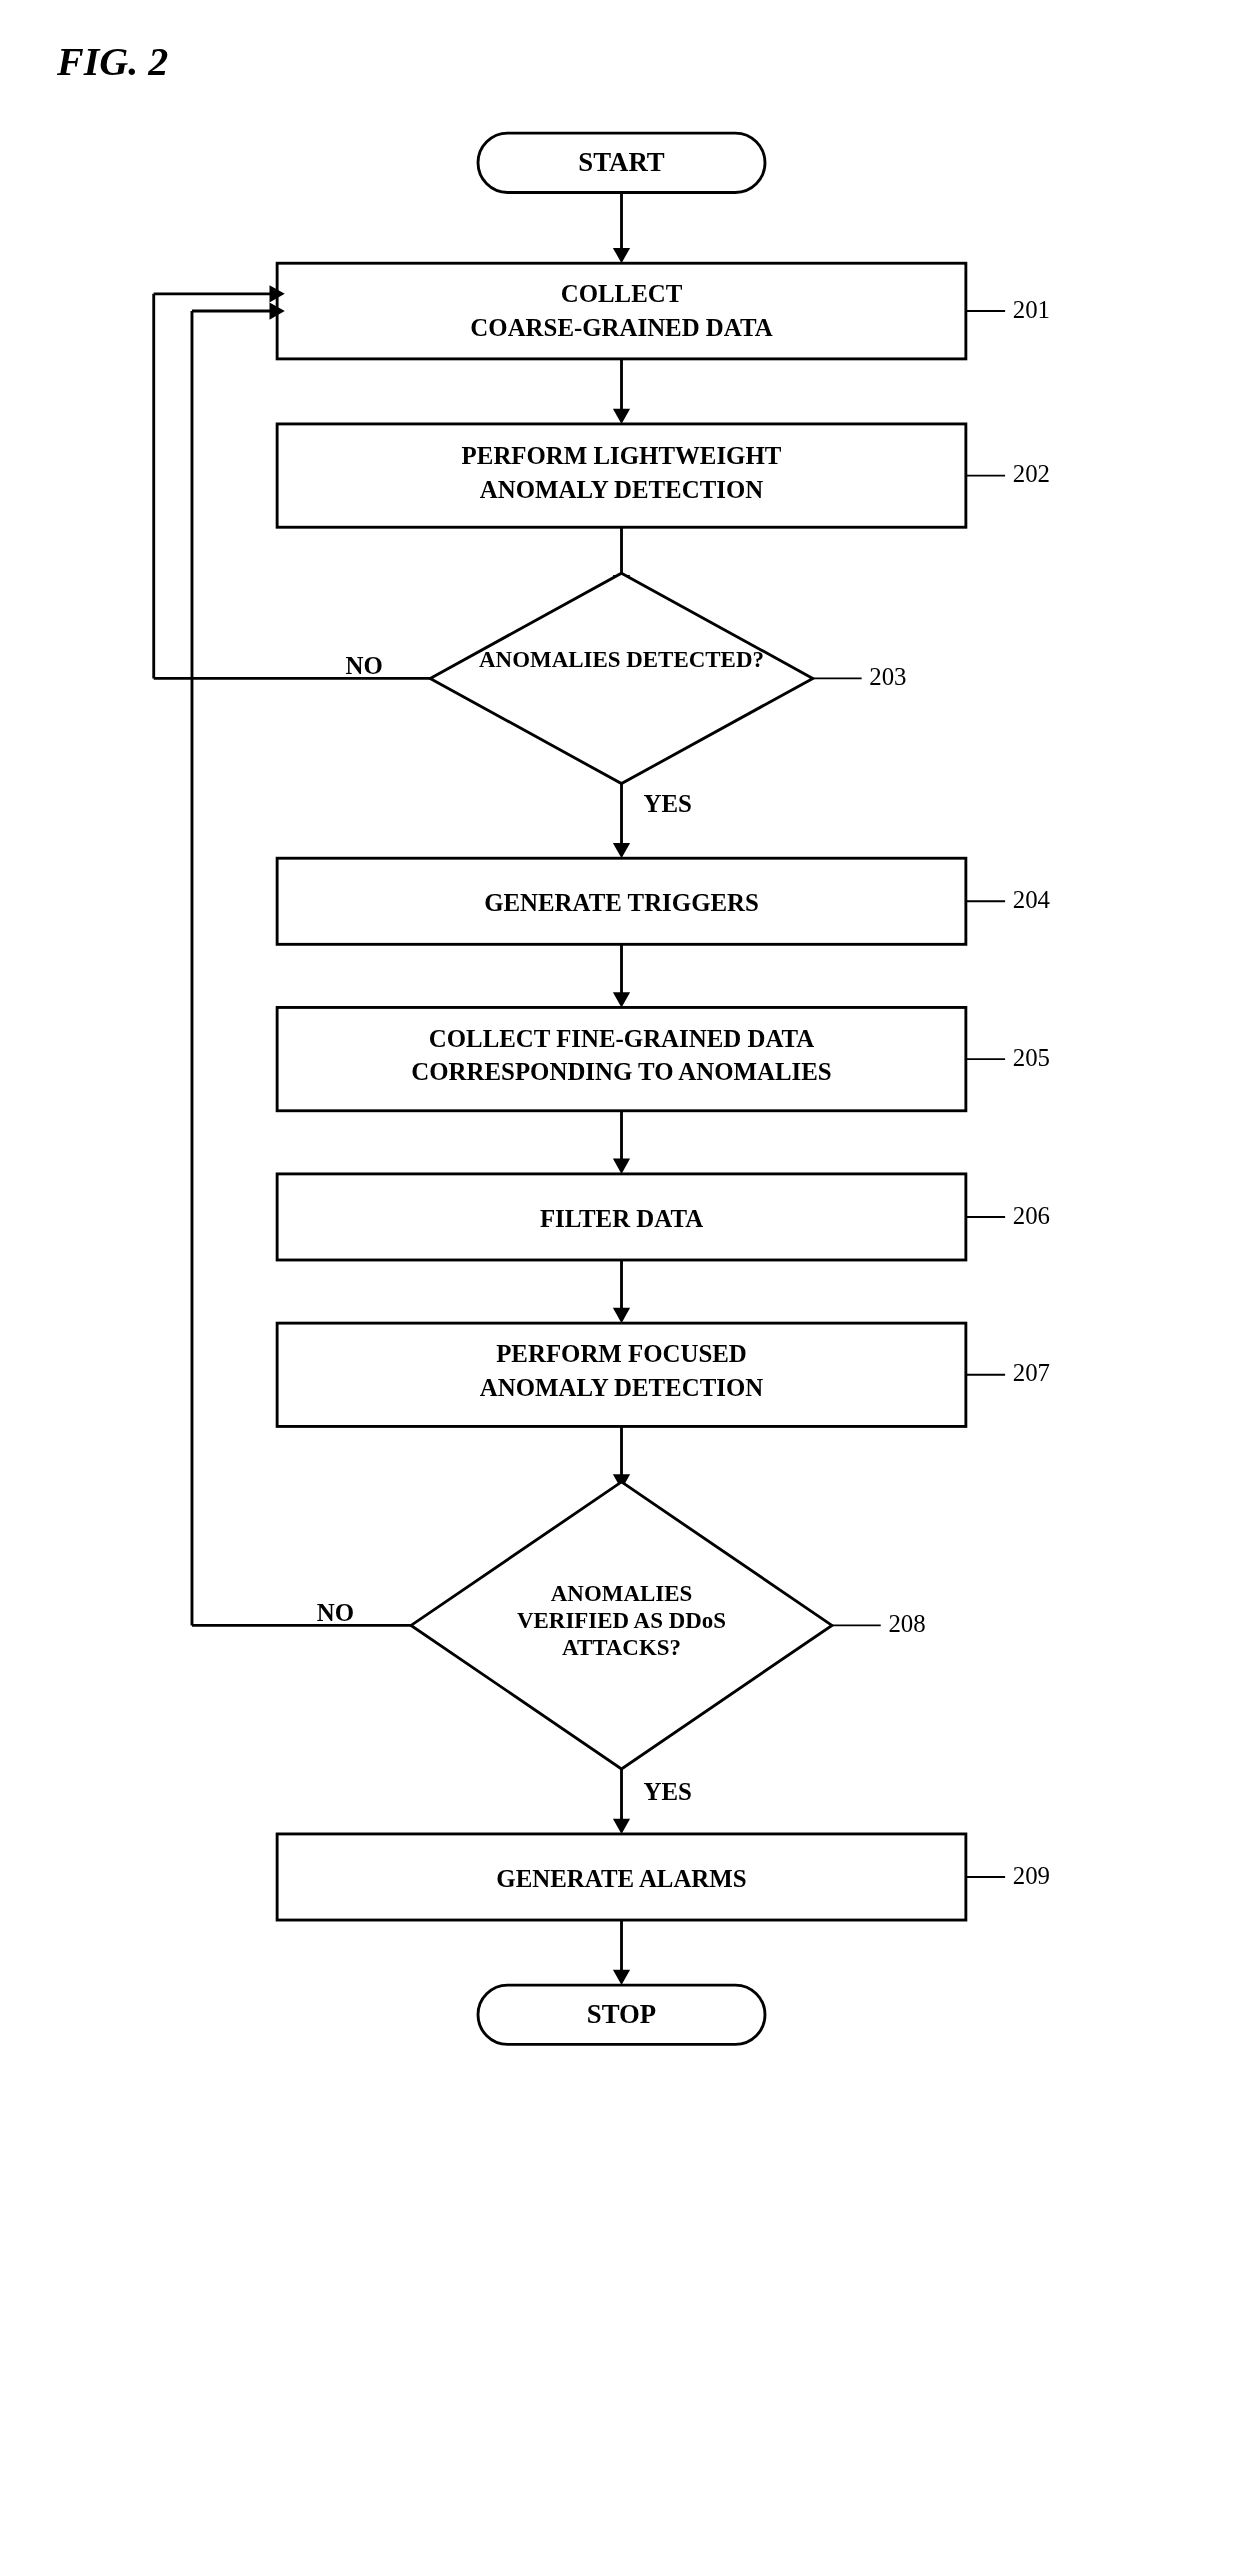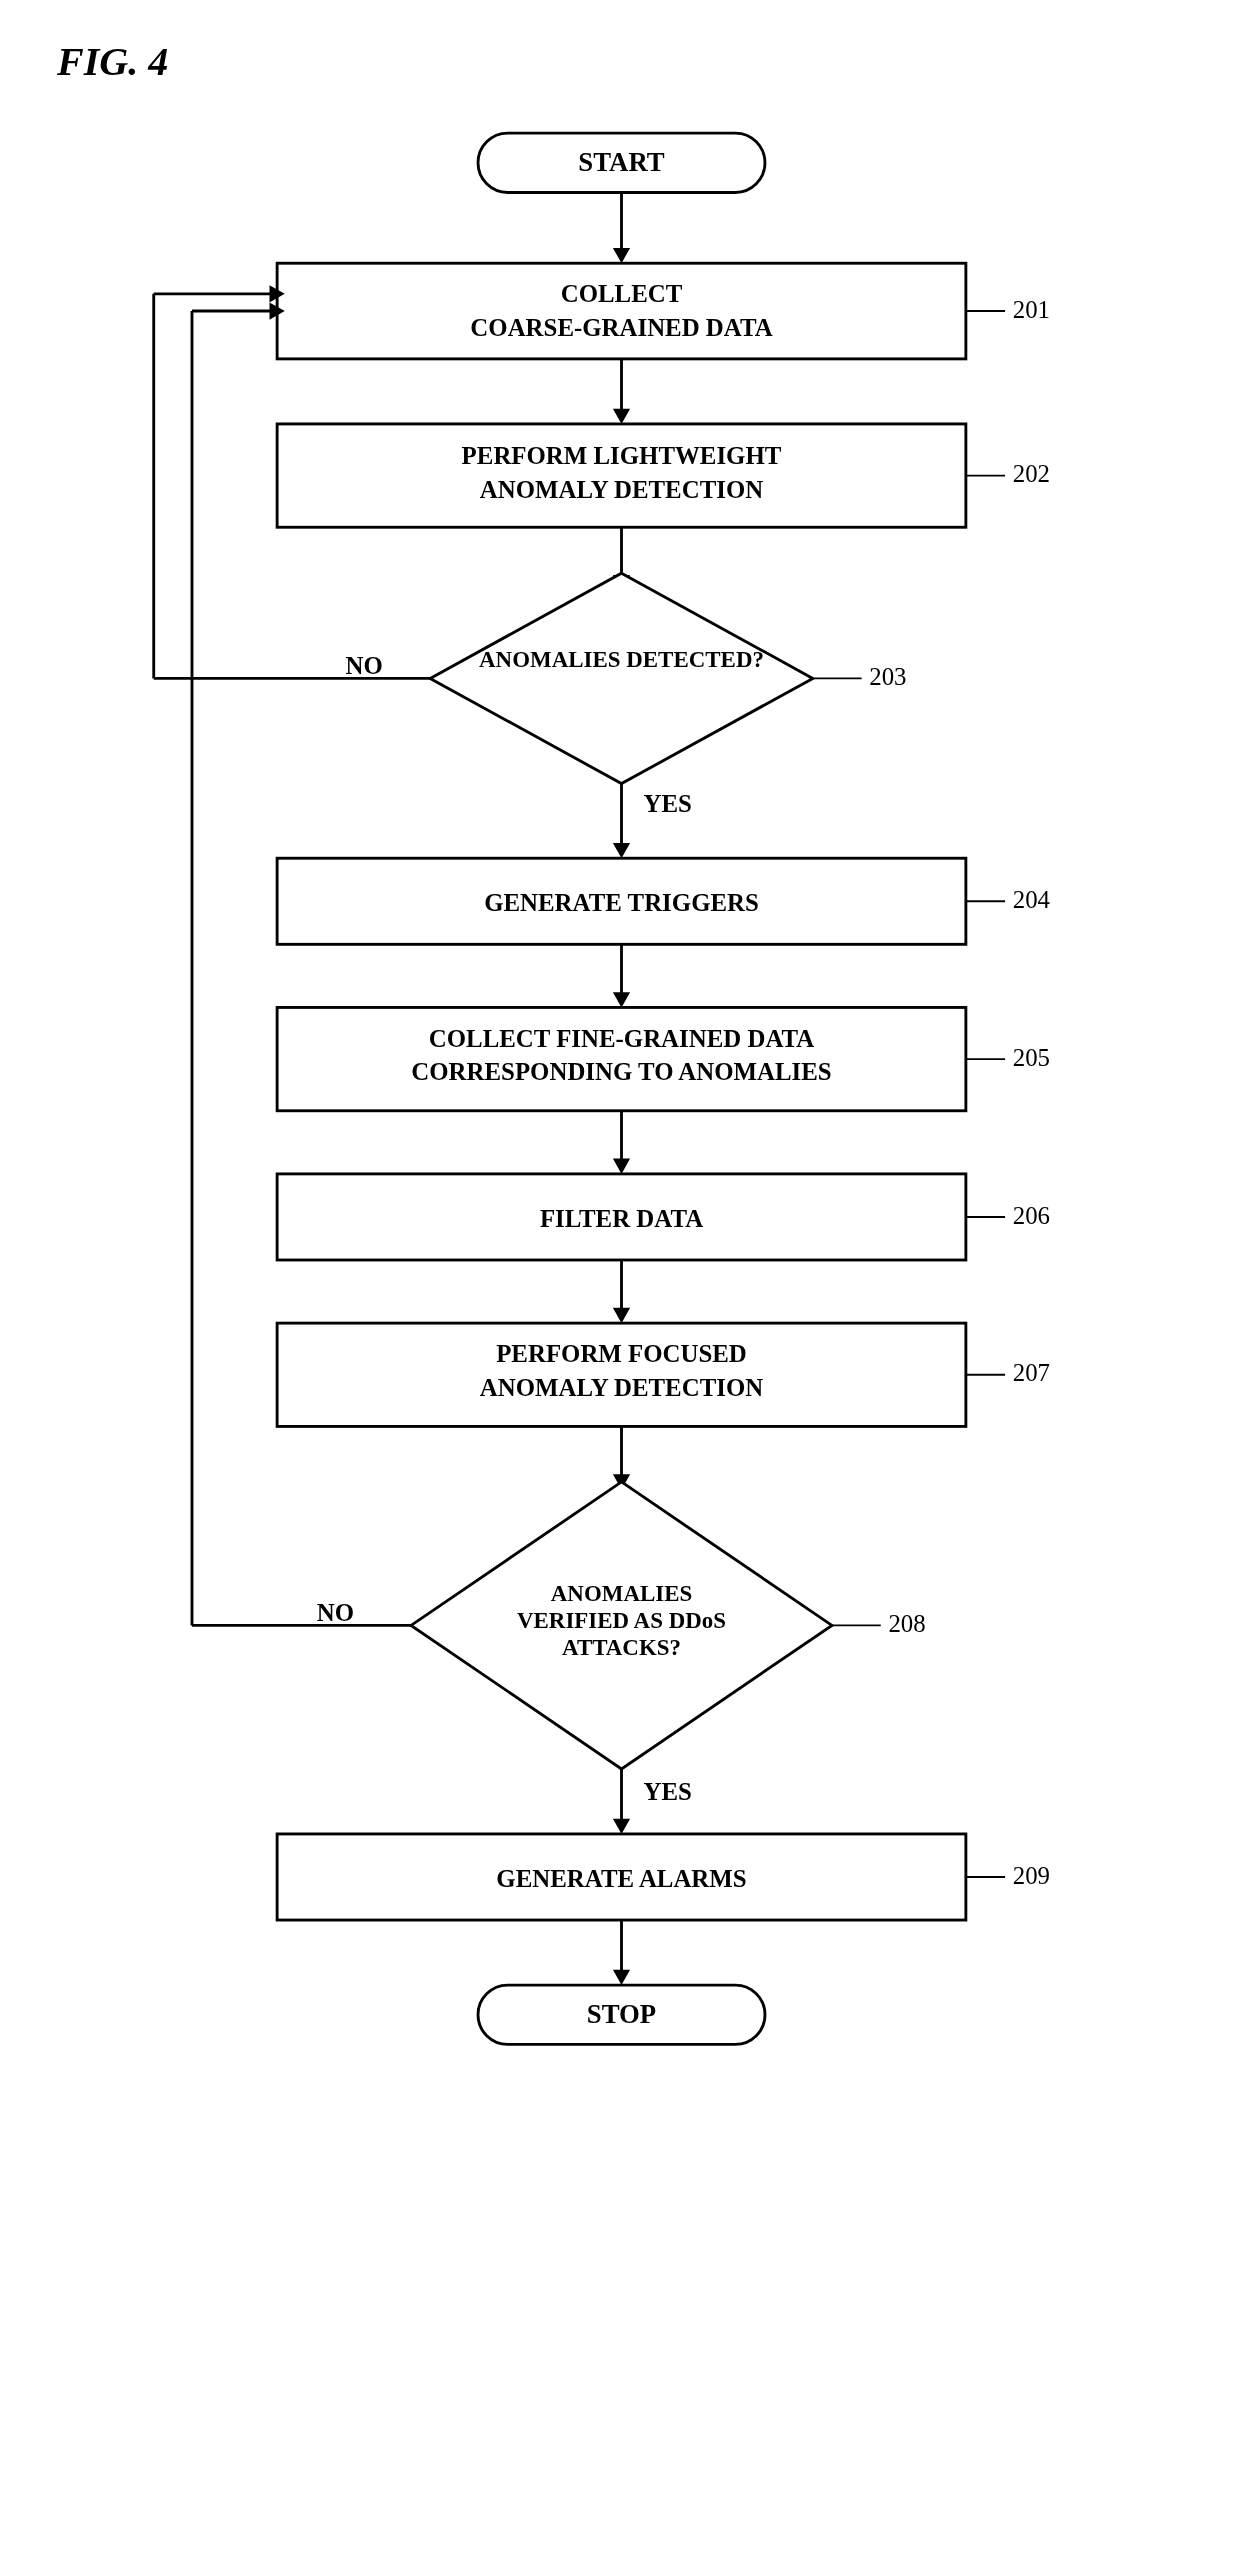--- a/index.html
+++ b/index.html
@@ -25,21 +25,21 @@
       font-style: italic;
       font-weight: bold;
       margin-bottom: 29px;
       font-family: 'Times New Roman', Times, serif;
     }
   </style>
 </head>
 <body>
 
 <div class="page">
-  <div class="fig-title">FIG. 4</div>
+  <div class="fig-title">FIG. 2</div>
 
   <div style="position: relative; width: 1127px; margin: 0 auto;">
     <svg id="flow-svg" width="1127" height="2468" style="display:block;" viewBox="0 0 1178 2580">
 
       <rect width="1178" height="2580" fill="white"></rect>
 
       <rect x="439" y="20" width="300" height="62" rx="31" ry="31" fill="white" stroke="black" stroke-width="3"></rect>
       <text x="589" y="60" text-anchor="middle" font-size="28" font-weight="bold" font-family="Times New Roman, serif">START</text>
 
       <line x1="589" y1="82" x2="589" y2="148" stroke="black" stroke-width="3"></line>

